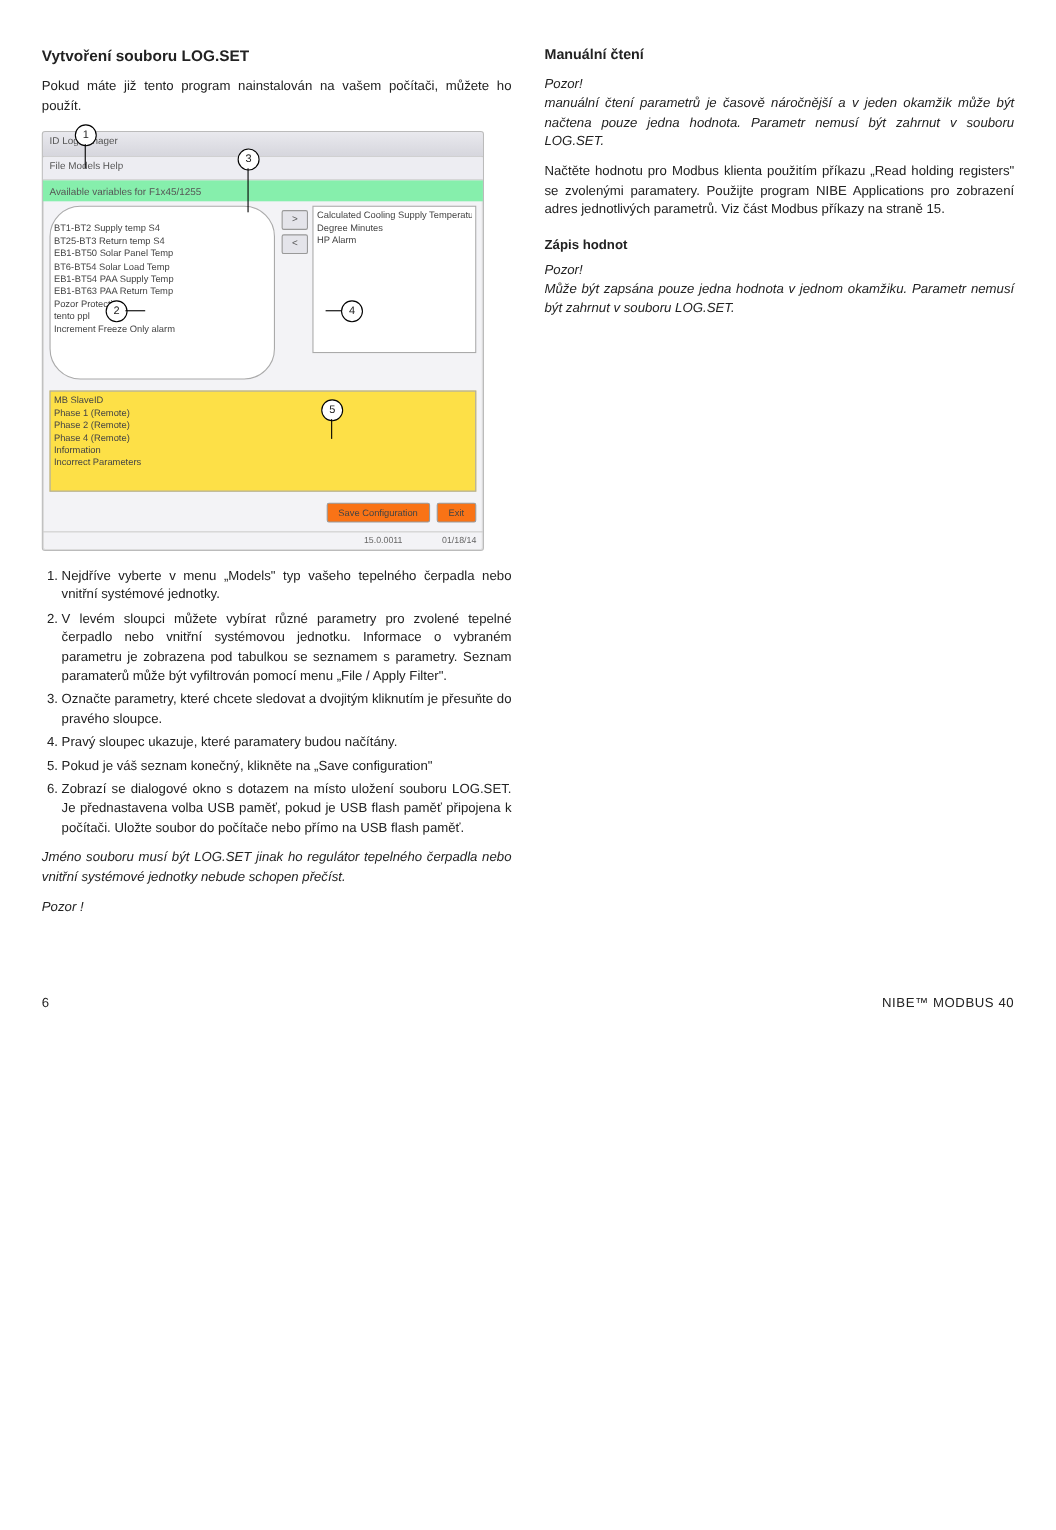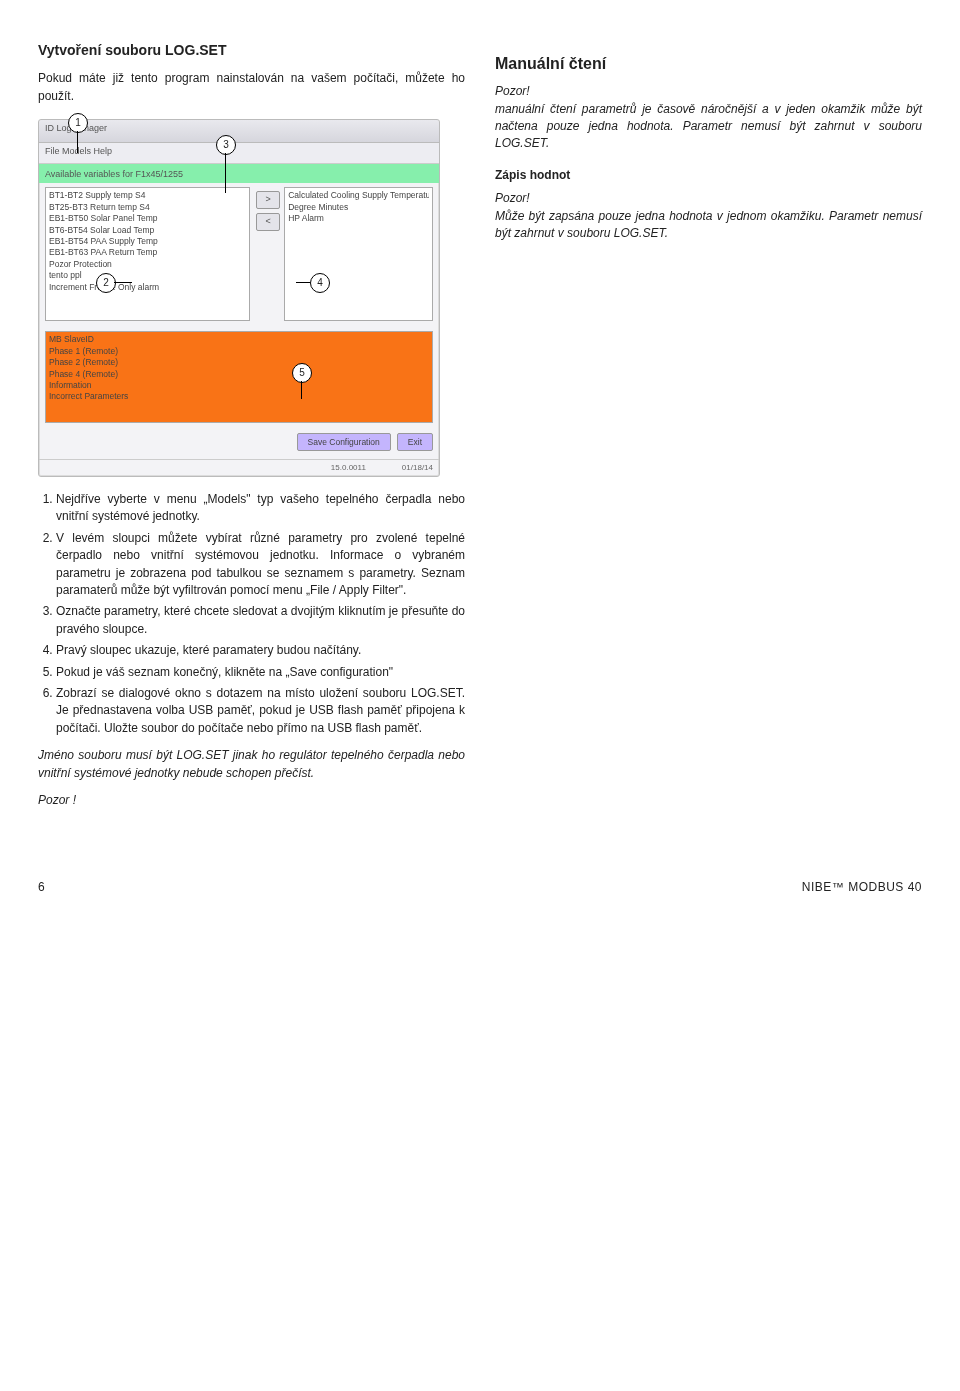--- a/index.html
+++ b/index.html
@@ -22,23 +22,23 @@
   }
   h2, h3 {
     font-family: Arial, Helvetica, sans-serif;
   }
   h2 {
     font-size: 14px;
     font-weight: bold;
     margin: 0 0 10px 0;
   }
   h3 {
-    font-size: 16px;
+    font-size: 13px;
     font-weight: bold;
-    margin: 12px 0 8px 0;
+    margin: 1px 0 8px 0;
   }
   .subhead {
     font-size: 12px;
     font-weight: bold;
     margin: 14px 0 6px 0;
   }
   p {
     margin: 0 0 10px 0;
     text-align: justify;
   }
@@ -96,21 +96,22 @@
   .listbox, .rightbox {
     background: #fff;
     border: 1px solid #aaa;
     font-size: 8.5px;
     color: #444;
   }
   .listbox {
     flex: 1.4;
     height: 128px;
     overflow: hidden;
-    padding: 2px 3px;
+    padding: 14px 3px;
+    border-radius: 28px;
   }
   .rightbox {
     flex: 1;
     height: 128px;
     overflow: hidden;
     padding: 2px 3px;
   }
   .listbox div, .rightbox div {
     white-space: nowrap;
     overflow: hidden;
@@ -131,37 +132,37 @@
     background: #e4e4ea;
     border: 1px solid #999;
     border-radius: 2px;
     font-size: 9px;
     text-align: center;
     line-height: 14px;
     color: #555;
   }
   .bottomlist {
     margin: 4px 6px;
-    background: #f97316;
+    background: #fde047;
     border: 1px solid #aaa;
     height: 86px;
     font-size: 8.5px;
     color: #444;
     padding: 2px 3px;
   }
   .bottomlist div { line-height: 1.35; }
   .footerbtns {
     display: flex;
     justify-content: flex-end;
     gap: 6px;
     padding: 6px 6px 8px 6px;
   }
   .footbtn {
     font-size: 8.5px;
-    background: #c4b5fd;
+    background: #f97316;
     border: 1px solid #999;
     border-radius: 2px;
     padding: 2px 10px;
     color: #444;
     text-align: right;
   }
   .statusbar {
     border-top: 1px solid #ccc;
     font-size: 8px;
     color: #666;
@@ -283,20 +284,21 @@
     <p class="italic">Jméno souboru musí být LOG.SET jinak ho regulátor tepelného čerpadla nebo vnitřní systémové jednotky nebude schopen přečíst.</p>
     <p class="italic">Pozor !</p>
   </div>
 
   <div class="col">
     <h3>Manuální čtení</h3>
 
     <p class="italic" style="margin-bottom:0;">Pozor!</p>
     <p class="italic">manuální čtení parametrů je časově náročnější a v jeden okamžik může být načtena pouze jedna hodnota. Parametr nemusí být zahrnut v souboru LOG.SET.</p>
 
+    <p>Načtěte hodnotu pro Modbus klienta použitím příkazu „Read holding registers" se zvolenými paramatery. Použijte program NIBE Applications pro zobrazení adres jednotlivých parametrů. Viz část Modbus příkazy na straně 15.</p>
 
     <div class="subhead">Zápis hodnot</div>
 
     <p class="italic" style="margin-bottom:0;">Pozor!</p>
     <p class="italic">Může být zapsána pouze jedna hodnota v jednom okamžiku. Parametr nemusí být zahrnut v souboru LOG.SET.</p>
 
   </div>
 </div>
 
 <div class="pagefoot">

